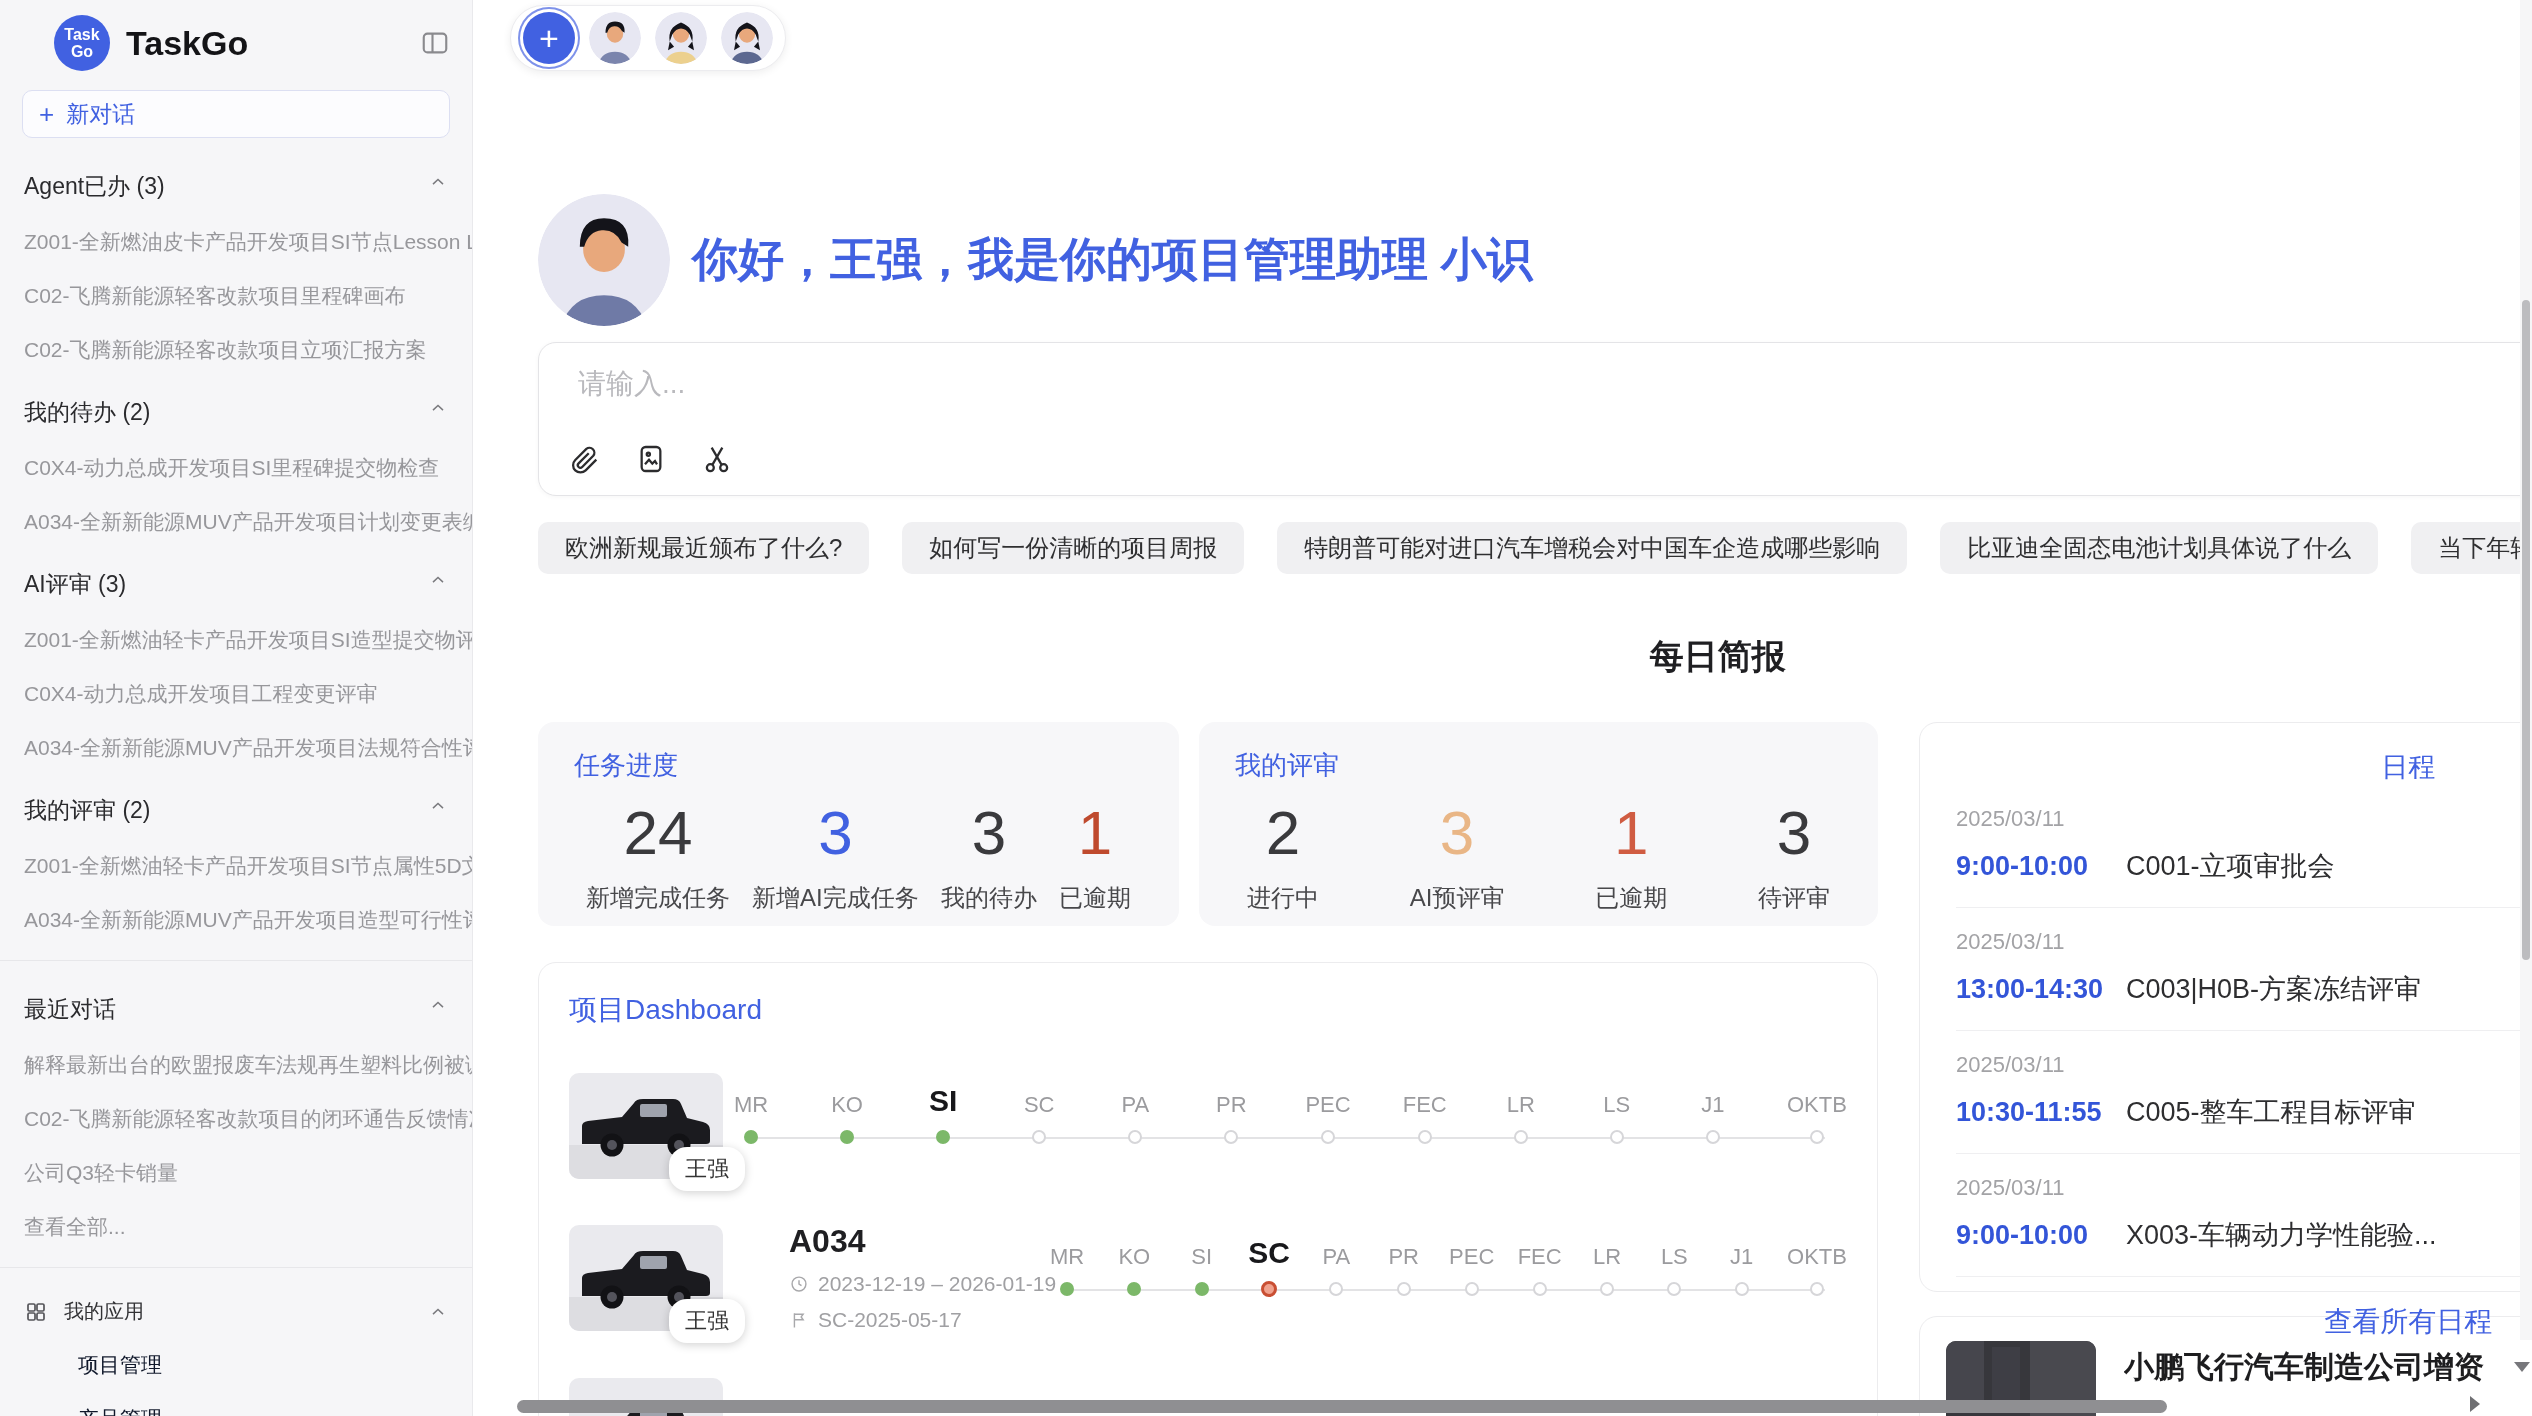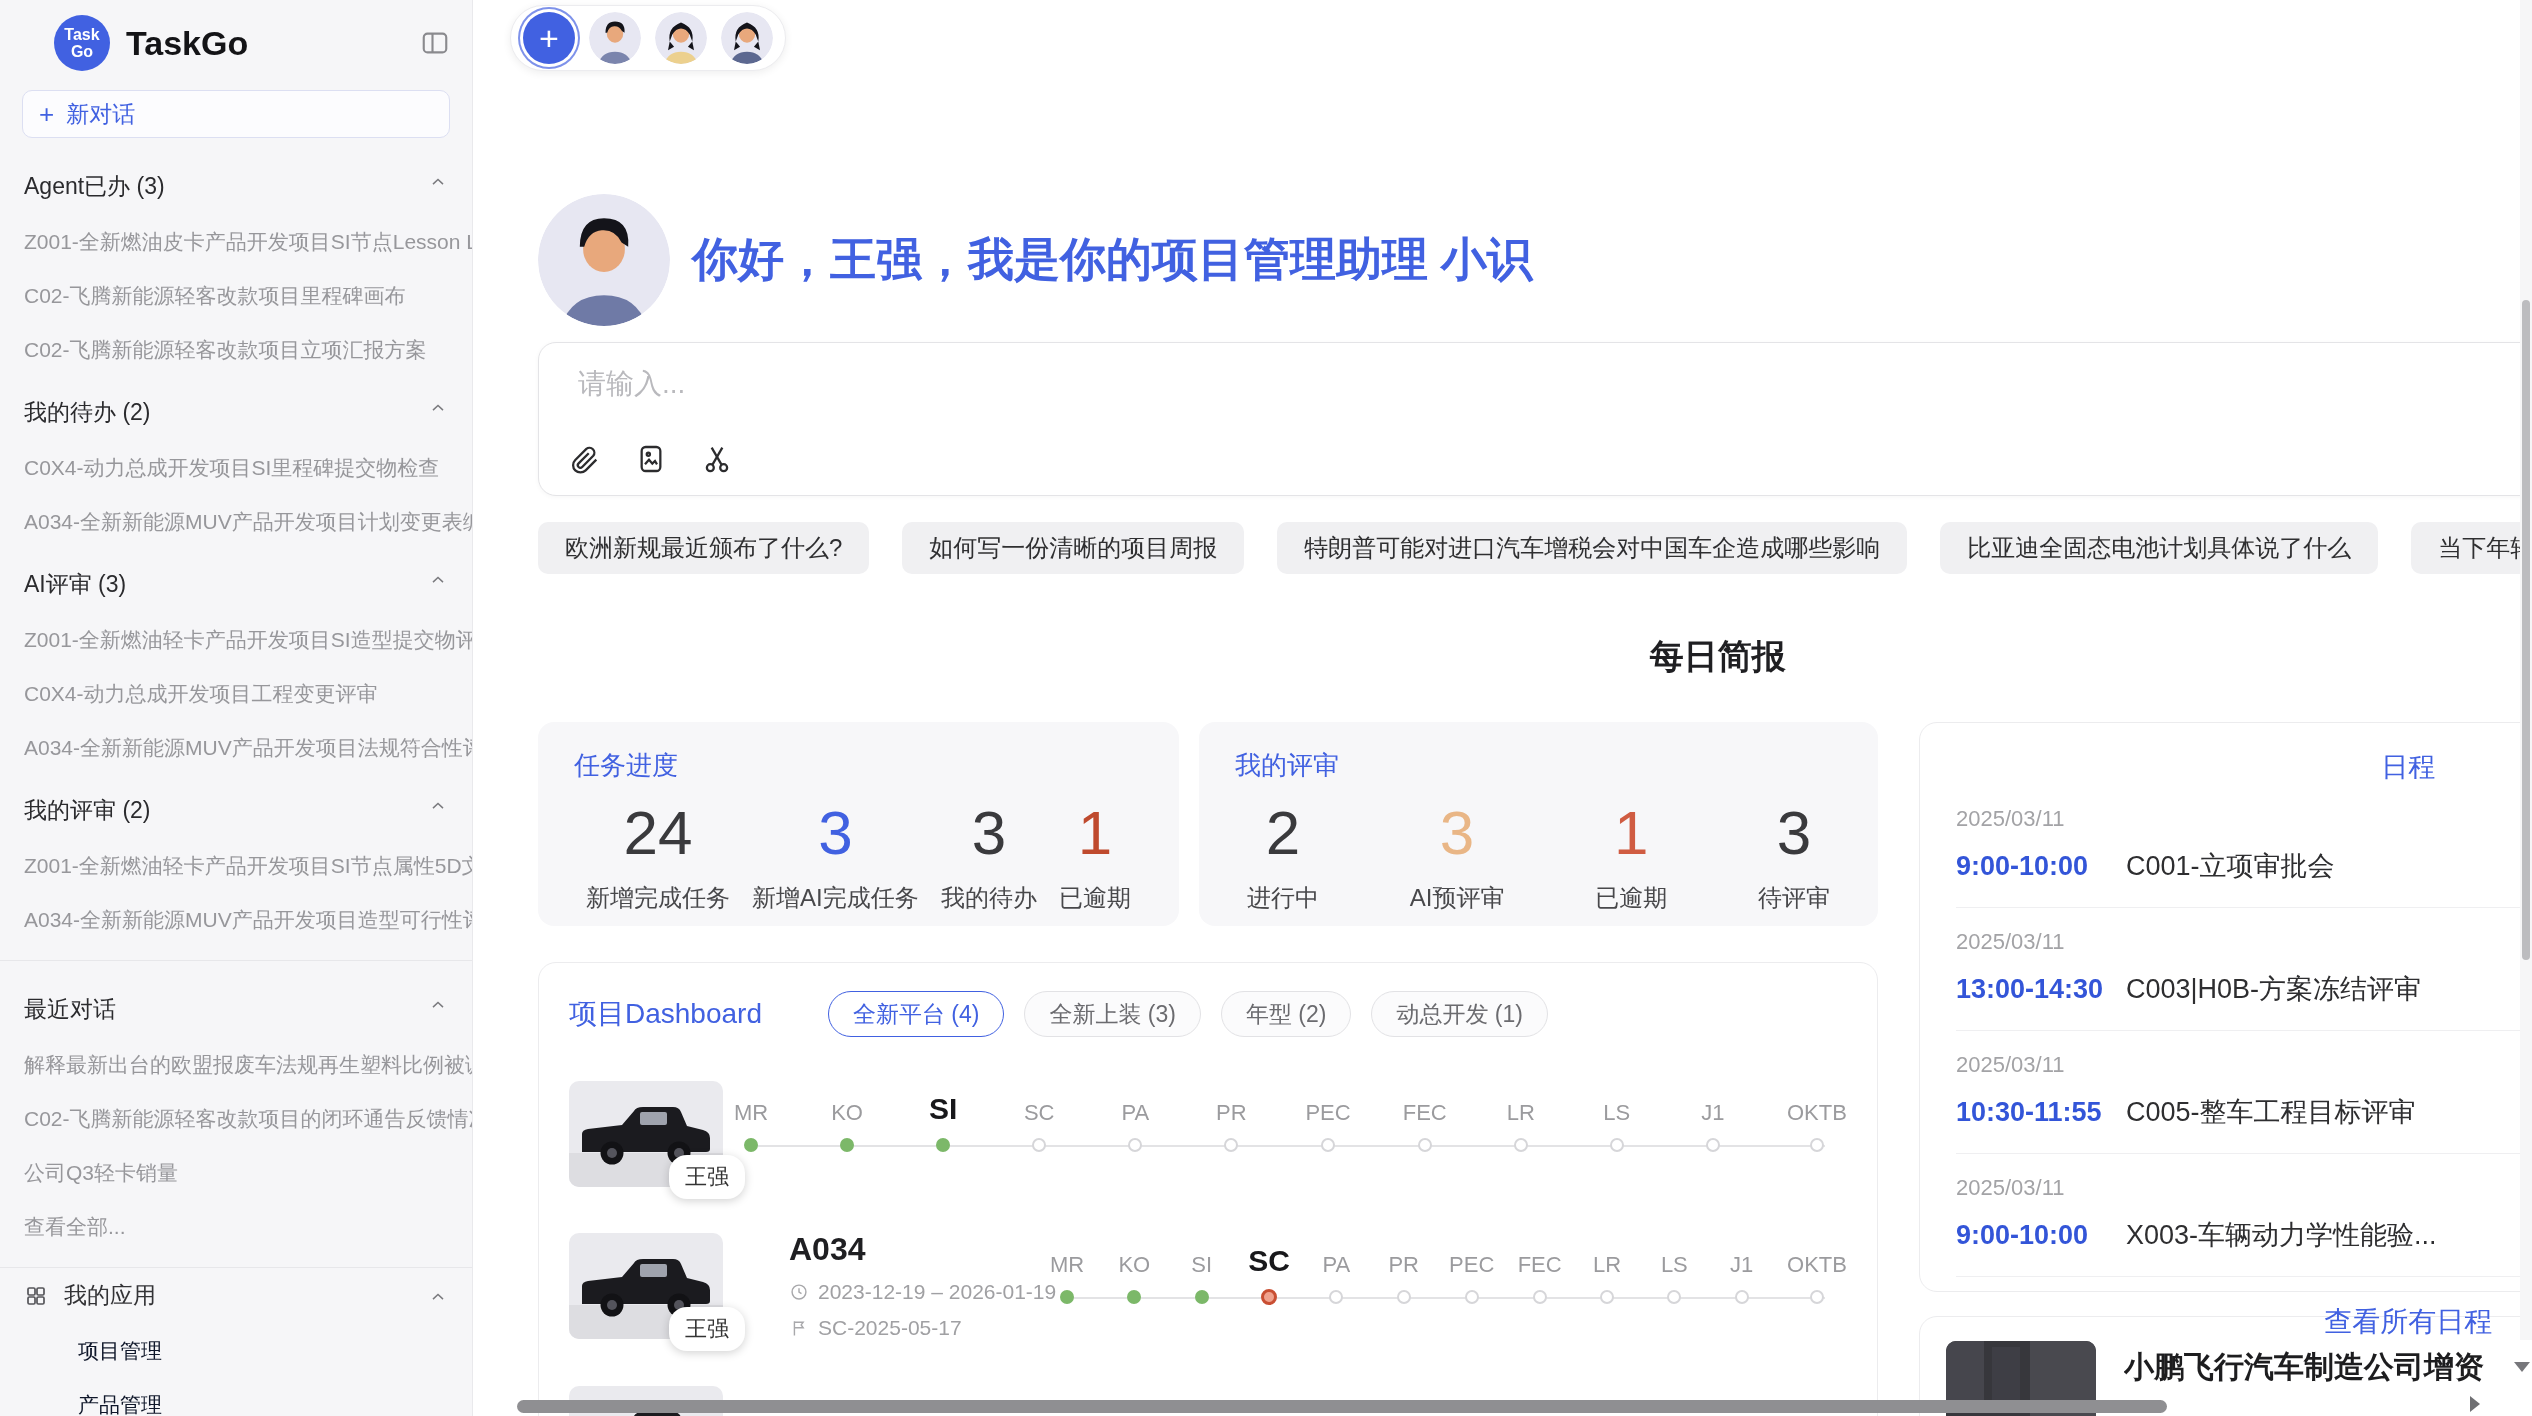--- a/index.html
+++ b/index.html
@@ -23,22 +23,22 @@
   .new-chat .plus { font-size:26px; margin-right:12px; }
   .side-scroll { padding-bottom:10px; }
   .side-heading { display:flex; padding:0 24px; margin-top:33px;
     font-size:23px; color:#2b2b2e; font-weight:500; cursor:pointer; }
   .side-heading .lab { flex:1; }
   .chev { width:20px; height:20px; color:#7a7a7e; }
   .chev svg { width:20px; height:20px; }
   .side-item { padding:0 24px; margin-top:26px; font-size:21px; color:#97979b;
     white-space:nowrap; overflow:hidden; cursor:pointer; }
   .side-divider { height:1px; background:#e7e7ea; margin:26px 0 0; }
-  .apps-heading { display:flex; align-items:center; padding:0 24px; margin-top:12px;
-    font-size:23px; color:#333336; cursor:pointer; }
+  .apps-heading { display:flex; align-items:center; padding:0 24px; margin-top:30px;
+    font-size:20px; color:#333336; cursor:pointer; }
   .apps-heading .ic { width:24px; height:24px; color:#55555a; margin-right:16px; }
   .apps-heading .ic svg { width:24px; height:24px; }
   .apps-heading .lab { flex:1; font-weight:500; }
   .side-subitem { padding-left:78px; margin-top:26px; font-size:21px; color:#0f172a; cursor:pointer; }
 
   
   #main { flex:1; position:relative; background:#fff; }
   .topbar { height:76px; display:flex; align-items:center; justify-content:space-between;
     padding:0 24px 0 37px; }
   .member-pill { display:flex; align-items:center; gap:14px; background:#fff;
@@ -384,26 +384,20 @@
                     <div class="stat-num" style="color: rgb(58, 58, 61);">3</div>
                     <div class="stat-lab">待评审</div>
                   </div>
                 </div>
               </div>
             </div>
 
           <div class="dashboard-card">
             <div class="dash-header">
               <div class="dash-title">项目Dashboard</div>
-              <div class="dash-pills" id="dash-pills">
-                  <div class="pill active">全新平台 (4)</div>
-                  <div class="pill">全新上装 (3)</div>
-                  <div class="pill">年型 (2)</div>
-                  <div class="pill">动总开发 (1)</div>
-                </div>
             </div>
             <div id="project-rows">
                 <div class="project-row">
                   <div class="proj-img">
                     <div class="ph"><svg viewBox="0 0 154 106" width="154" height="106" preserveAspectRatio="xMidYMid slice">
                         <rect width="154" height="106" fill="#eaeaee"></rect>
                         <rect y="72" width="154" height="34" fill="#dddde1"></rect>
                         <path d="M13 68 L13 53 Q13 49 19 48 L53 44 L65 30 Q67 26 74 26 L104 26 Q110 26 112 31 L118 45 L134 49 Q141 51 141 57 L141 68 Q141 71 137 71 L13 71 Z" fill="#1b1b1f"></path>
                         <rect x="71" y="31" width="27" height="13" rx="2" fill="#9fa3ad"></rect>
                         <circle cx="43" cy="72" r="11.5" fill="#121215"></circle>

